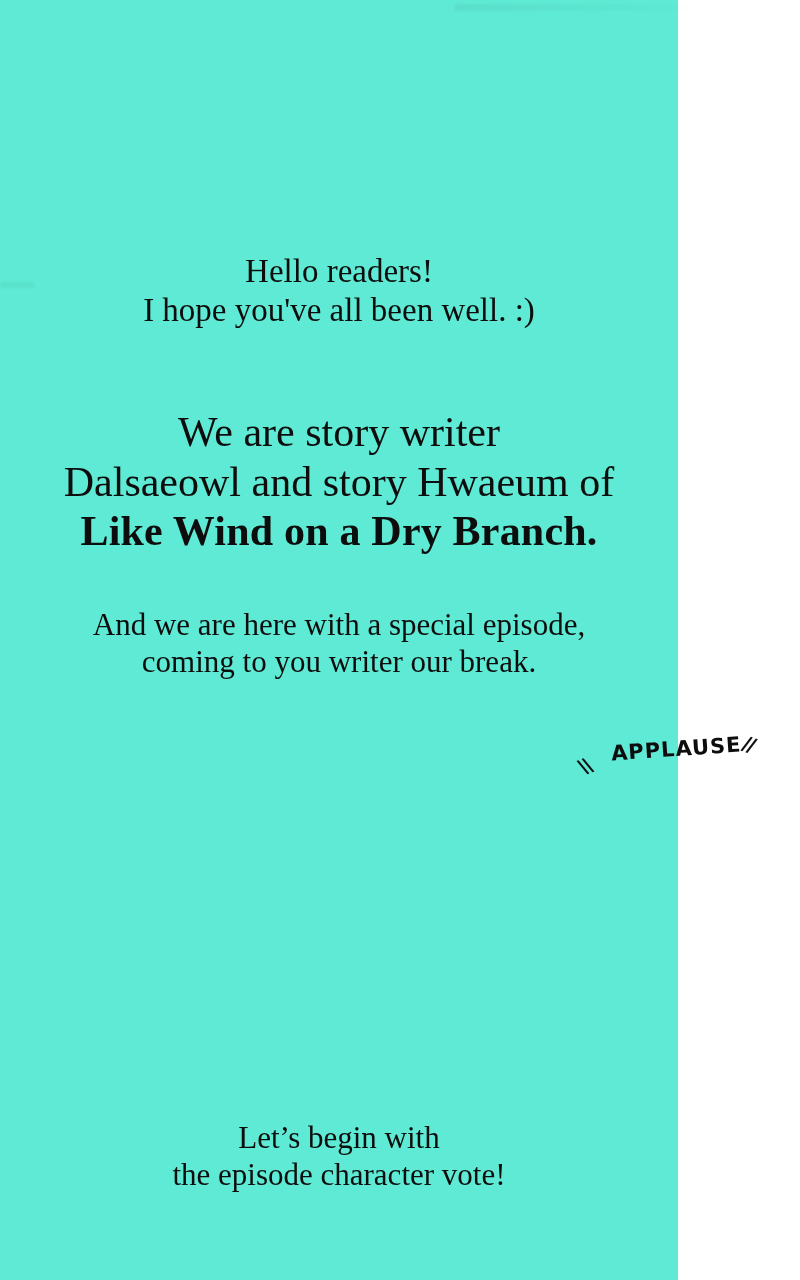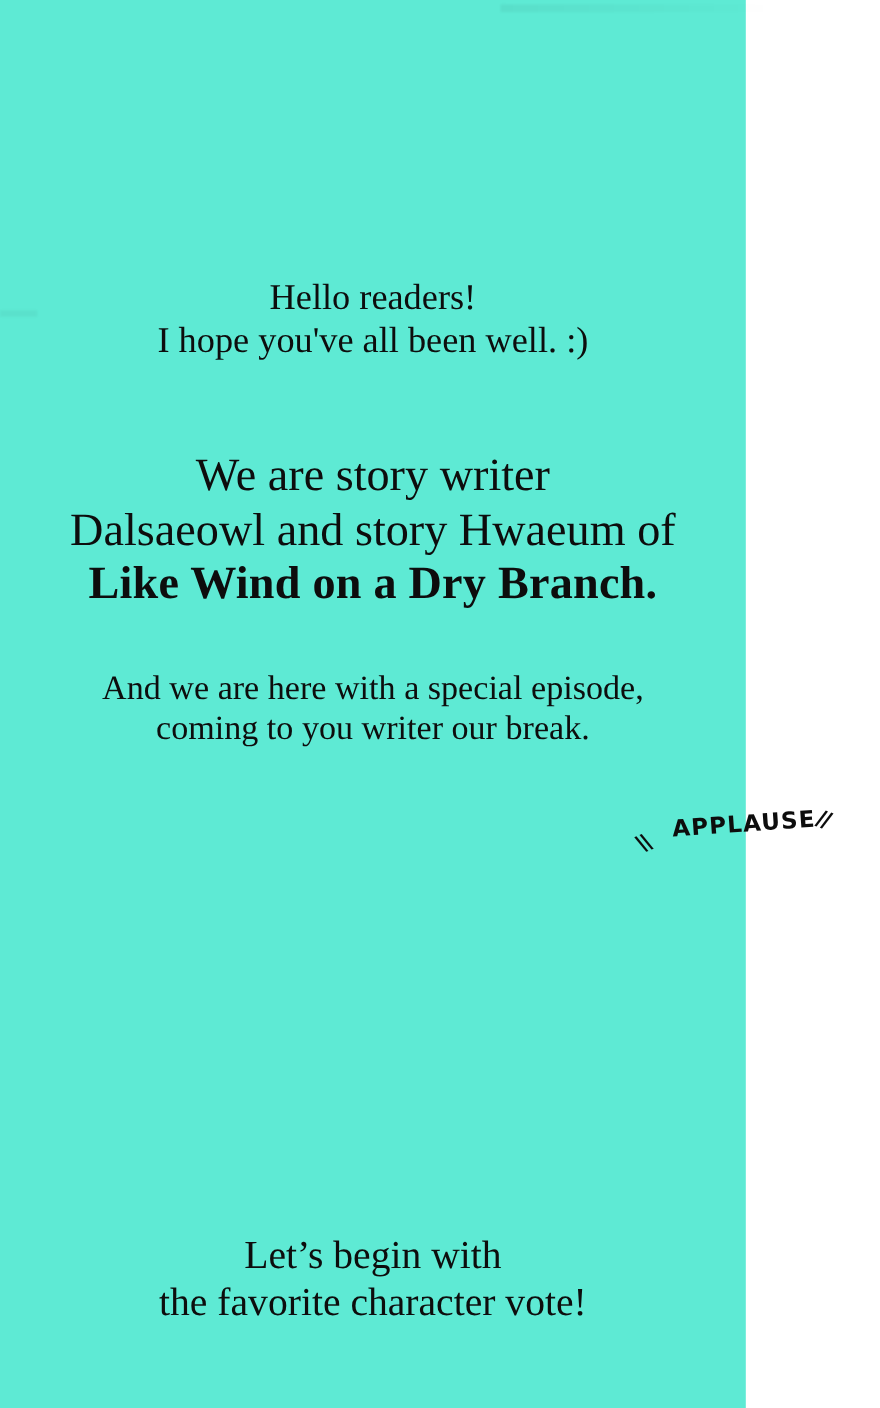--- a/index.html
+++ b/index.html
@@ -104,21 +104,21 @@
   }
   .applause .mark-right {
     left: 168px;
     top: 4px;
     transform: rotate(20deg);
     letter-spacing: -2px;
   }
 
   .closing {
     top: 1120px;
-    font-size: 36px;
+    font-size: 31px;
   }
   .closing .line { display: block; }
 </style>
 </head>
 <body>
 
 <div class="page">
 
   <div class="top-smudge"></div>
   <div class="left-smudge"></div>
@@ -140,16 +140,16 @@
   </div>
 
   <div class="applause">
     <span class="mark mark-left">\\</span>
     <span class="word">APPLAUSE</span>
     <span class="mark mark-right">//</span>
   </div>
 
   <div class="block closing">
     <span class="line">Let’s begin with</span>
-    <span class="line">the favorite character vote!</span>
+    <span class="line">the episode character vote!</span>
   </div>
 
 </div>
 
 </body></html>

